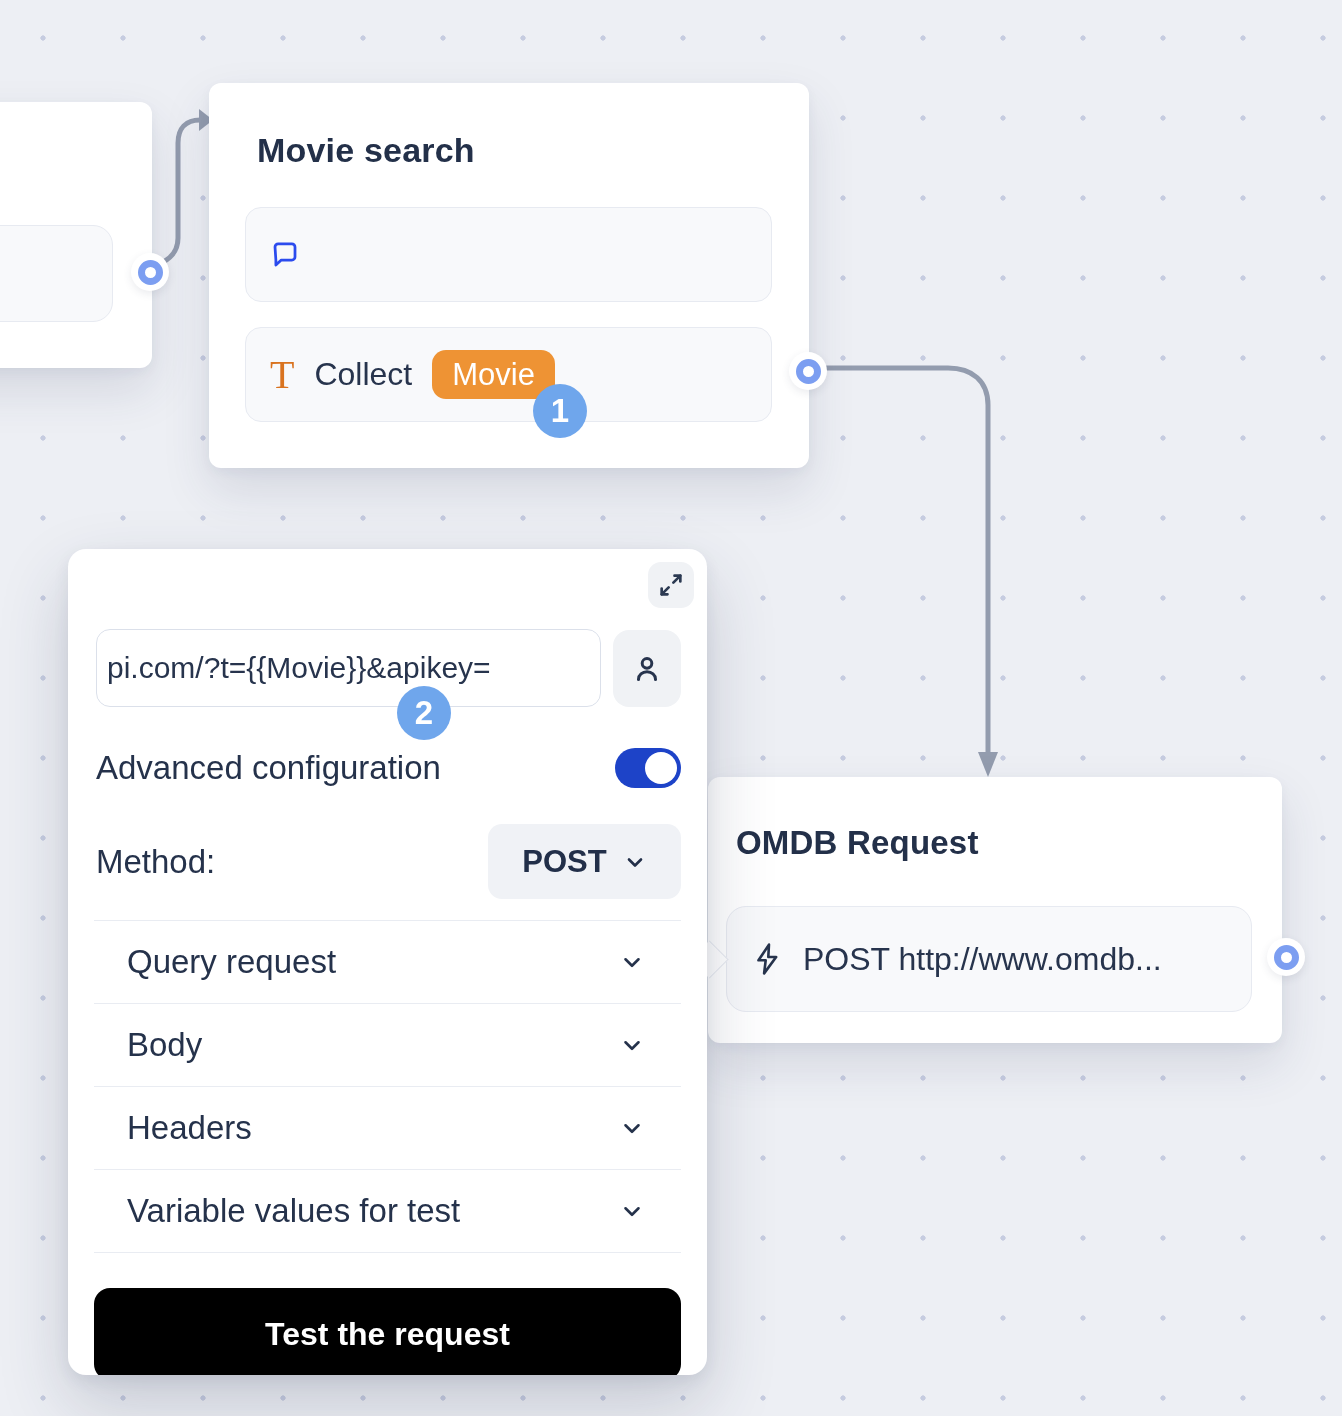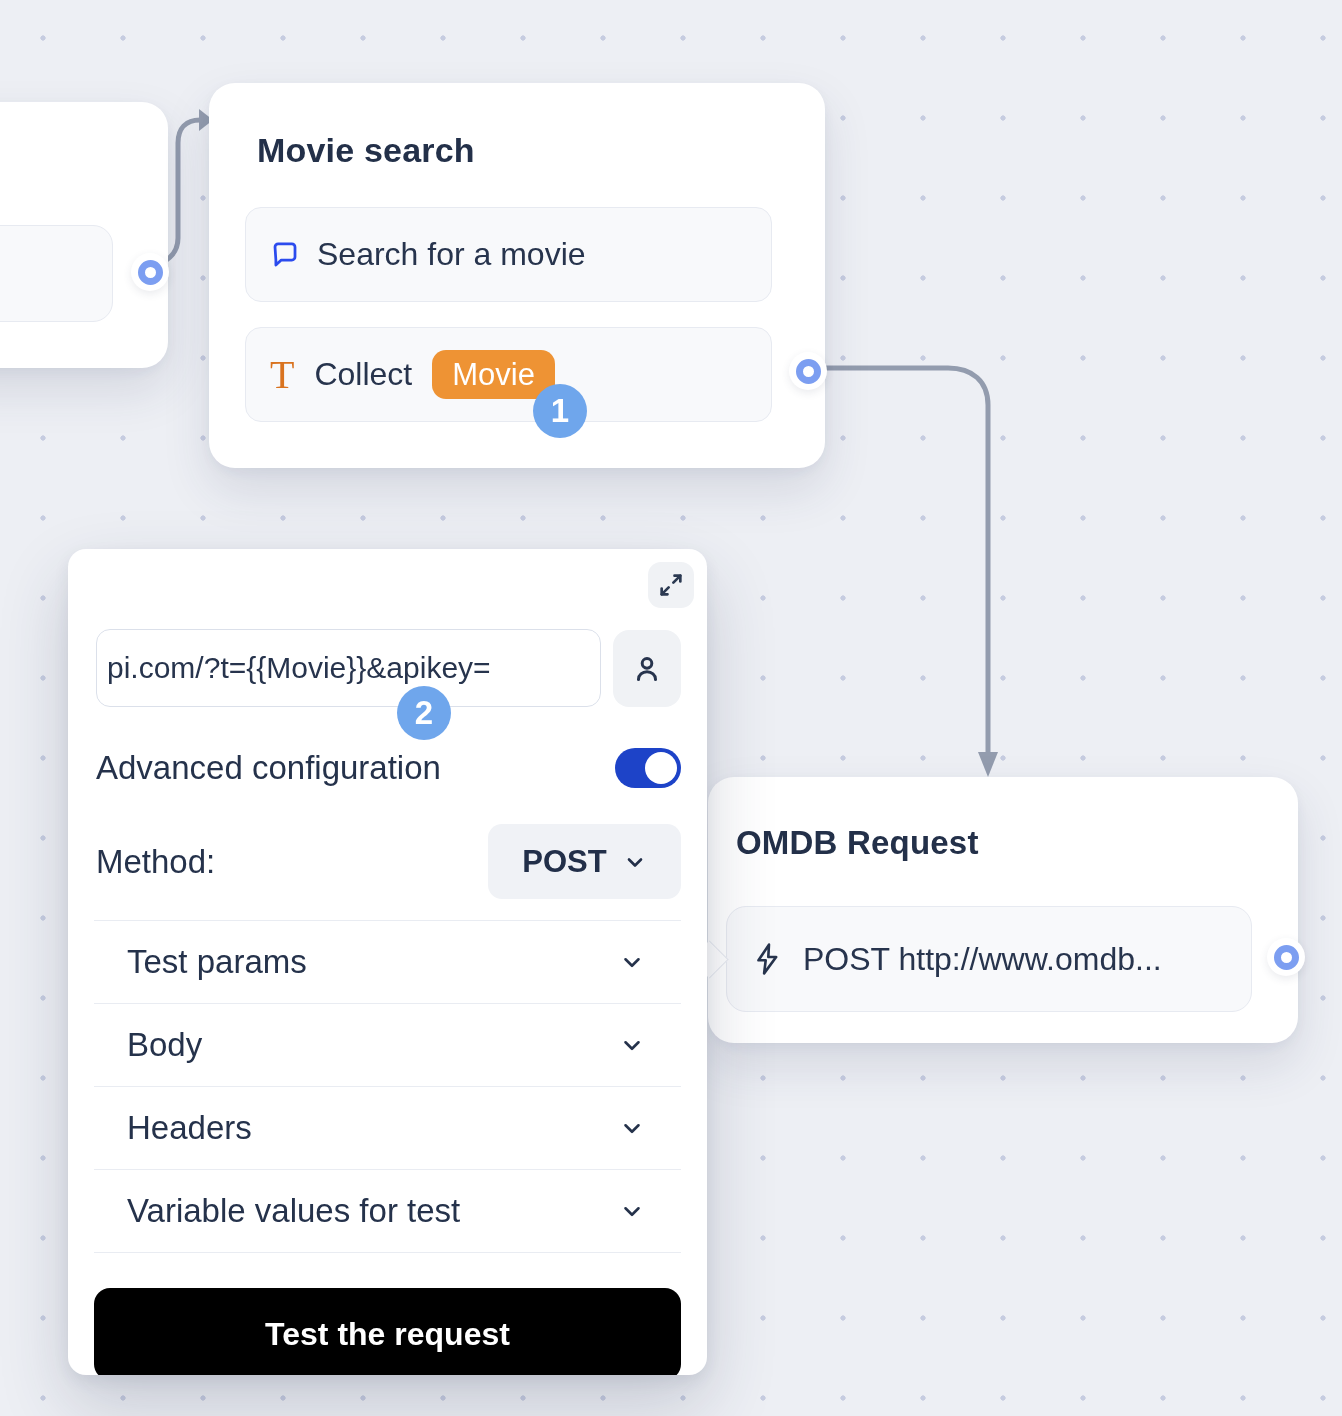--- a/index.html
+++ b/index.html
@@ -12,24 +12,23 @@
     width:1342px;height:1416px;
     overflow:hidden;
     background-color:#edeff4;
     background-image:radial-gradient(circle 2.6px at 43px 38px,#c6cce0 97%,rgba(198,204,224,0) 100%);
     background-size:80px 80px;
   }
   svg.connectors{position:absolute;left:0;top:0;z-index:1;pointer-events:none;}
 
   
   .card{
-    position:absolute;background:#ffffff;border-radius:26px;
+    position:absolute;background:#ffffff;border-radius:12px;
     box-shadow:0 22px 48px rgba(45,55,90,.13),0 4px 12px rgba(45,55,90,.05);
     z-index:2;
-    padding-left:16px;
   }
   .card-title{
     color:#233049;font-size:34px;font-weight:700;letter-spacing:.2px;
   }
   .node-item{
     position:absolute;display:flex;align-items:center;gap:17px;
     background:#f8f9fb;border:1.5px solid #e7eaf1;border-radius:16px;
     box-sizing:border-box;padding:0 24px;
   }
   .node-item .item-label{color:#27344d;font-size:32px;white-space:nowrap;overflow:hidden;}
@@ -145,21 +144,20 @@
 
   <div class="card" style="left:209px;top:83px;width:600px;height:385px;">
     <div class="card-title" style="position:absolute;left:48px;top:48px;">Movie search</div>
 
     <div class="node-item" style="left:36px;top:124px;width:527px;height:95px;">
       <span style="display:flex;">
         <svg width="30" height="30" viewBox="0 0 24 24" fill="none" stroke="#2b4bee" stroke-width="2.2" stroke-linejoin="round" stroke-linecap="round">
           <path d="M4 5.5 A2.5 2.5 0 0 1 6.5 3 H17.5 A2.5 2.5 0 0 1 20 5.5 V13.5 A2.5 2.5 0 0 1 17.5 16 H9 L4.7 20 V16 Z"></path>
         </svg>
       </span>
-      <span class="item-label">Search for a movie</span>
     </div>
 
     <div class="node-item" style="left:36px;top:244px;width:527px;height:95px;gap:20px;">
       <span class="t-glyph">T</span>
       <span class="item-label">Collect</span>
       <span class="var-chip">Movie</span>
     </div>
   </div>
 
   <div class="card" style="left:708px;top:777px;width:574px;height:266px;">
@@ -225,21 +223,21 @@
         <span style="display:flex;">
           <svg width="24" height="24" viewBox="0 0 24 24" fill="none" stroke="#222f49" stroke-width="2.6" stroke-linecap="round" stroke-linejoin="round">
             <polyline points="6,9.5 12,15.5 18,9.5"></polyline>
           </svg>
         </span>
       </button>
     </div>
 
     <div class="sections">
       <div class="section-row">
-        <span class="panel-row-label">Test params</span>
+        <span class="panel-row-label">Query request</span>
         <span style="display:flex;">
           <svg width="26" height="26" viewBox="0 0 24 24" fill="none" stroke="#25324b" stroke-width="2.4" stroke-linecap="round" stroke-linejoin="round">
             <polyline points="6,9.5 12,15.5 18,9.5"></polyline>
             </svg>
         </span>
       </div>
       <div class="section-row">
         <span class="panel-row-label">Body</span>
         <span style="display:flex;">
           <svg width="26" height="26" viewBox="0 0 24 24" fill="none" stroke="#25324b" stroke-width="2.4" stroke-linecap="round" stroke-linejoin="round">

